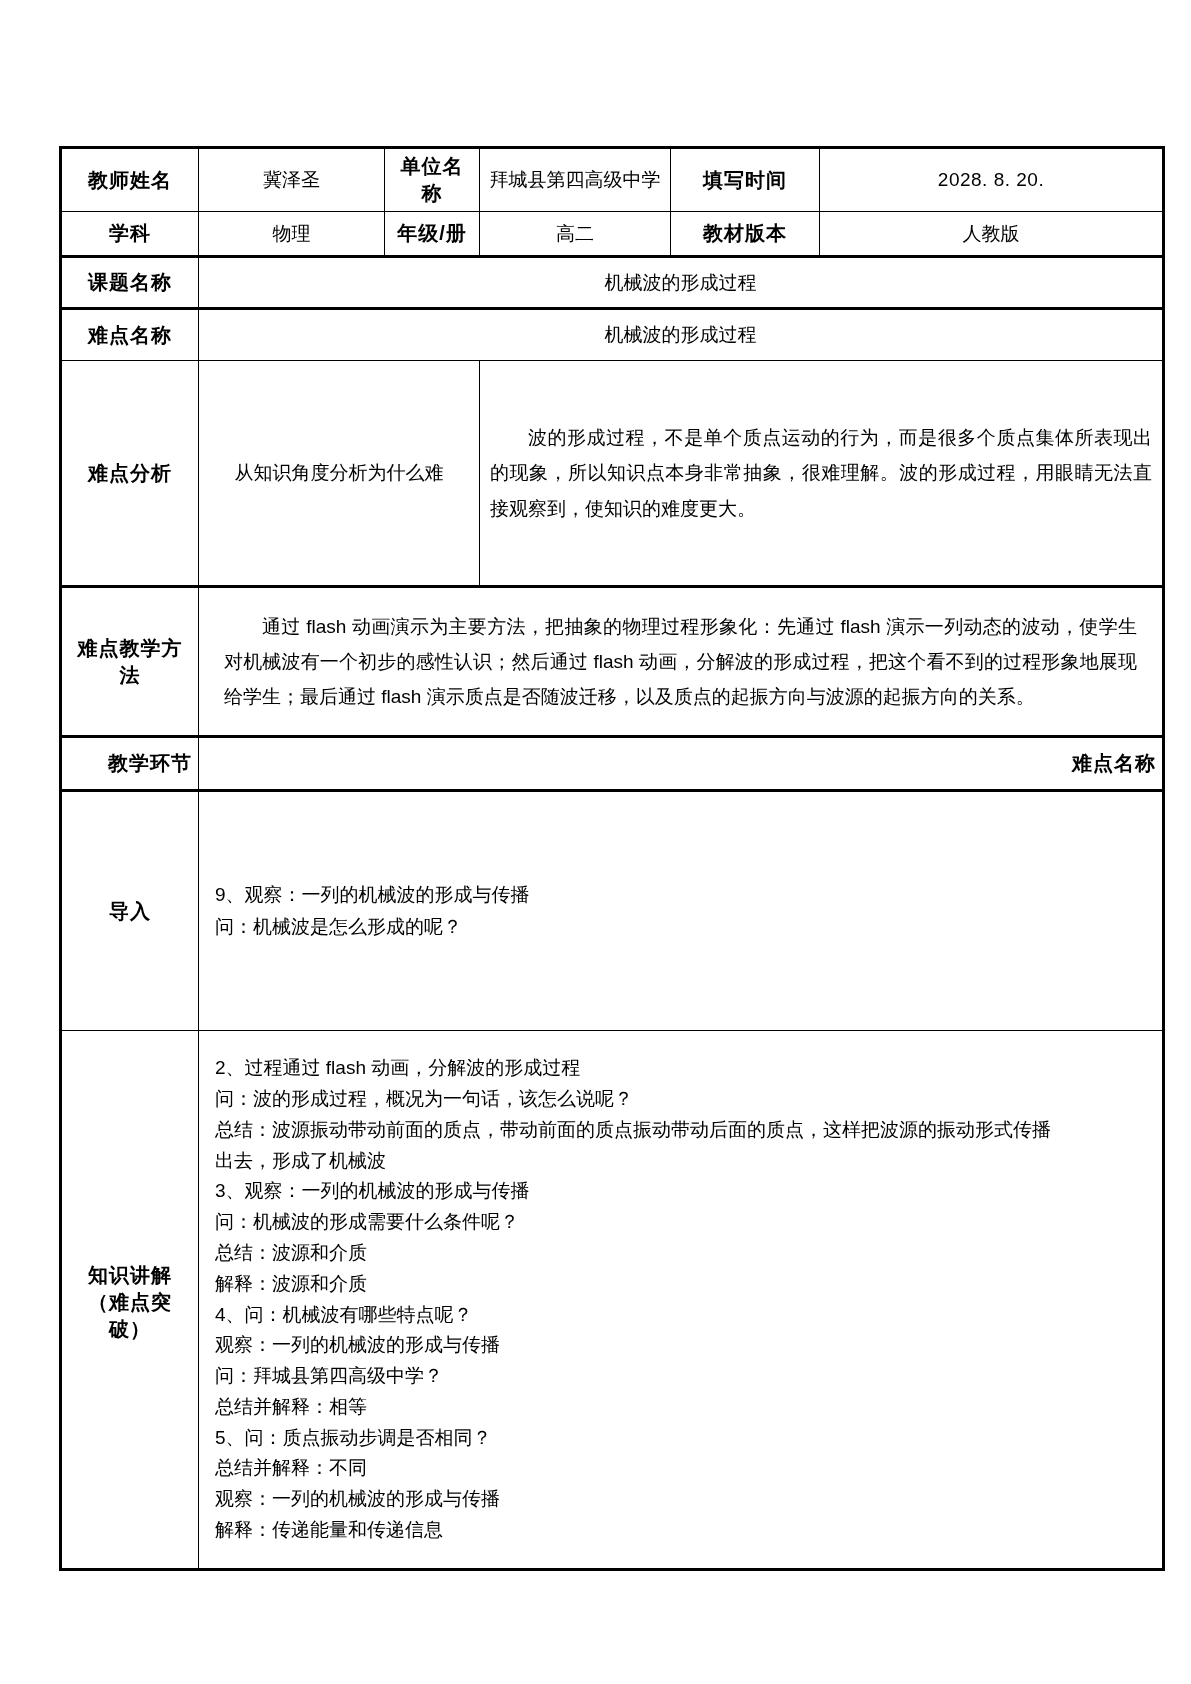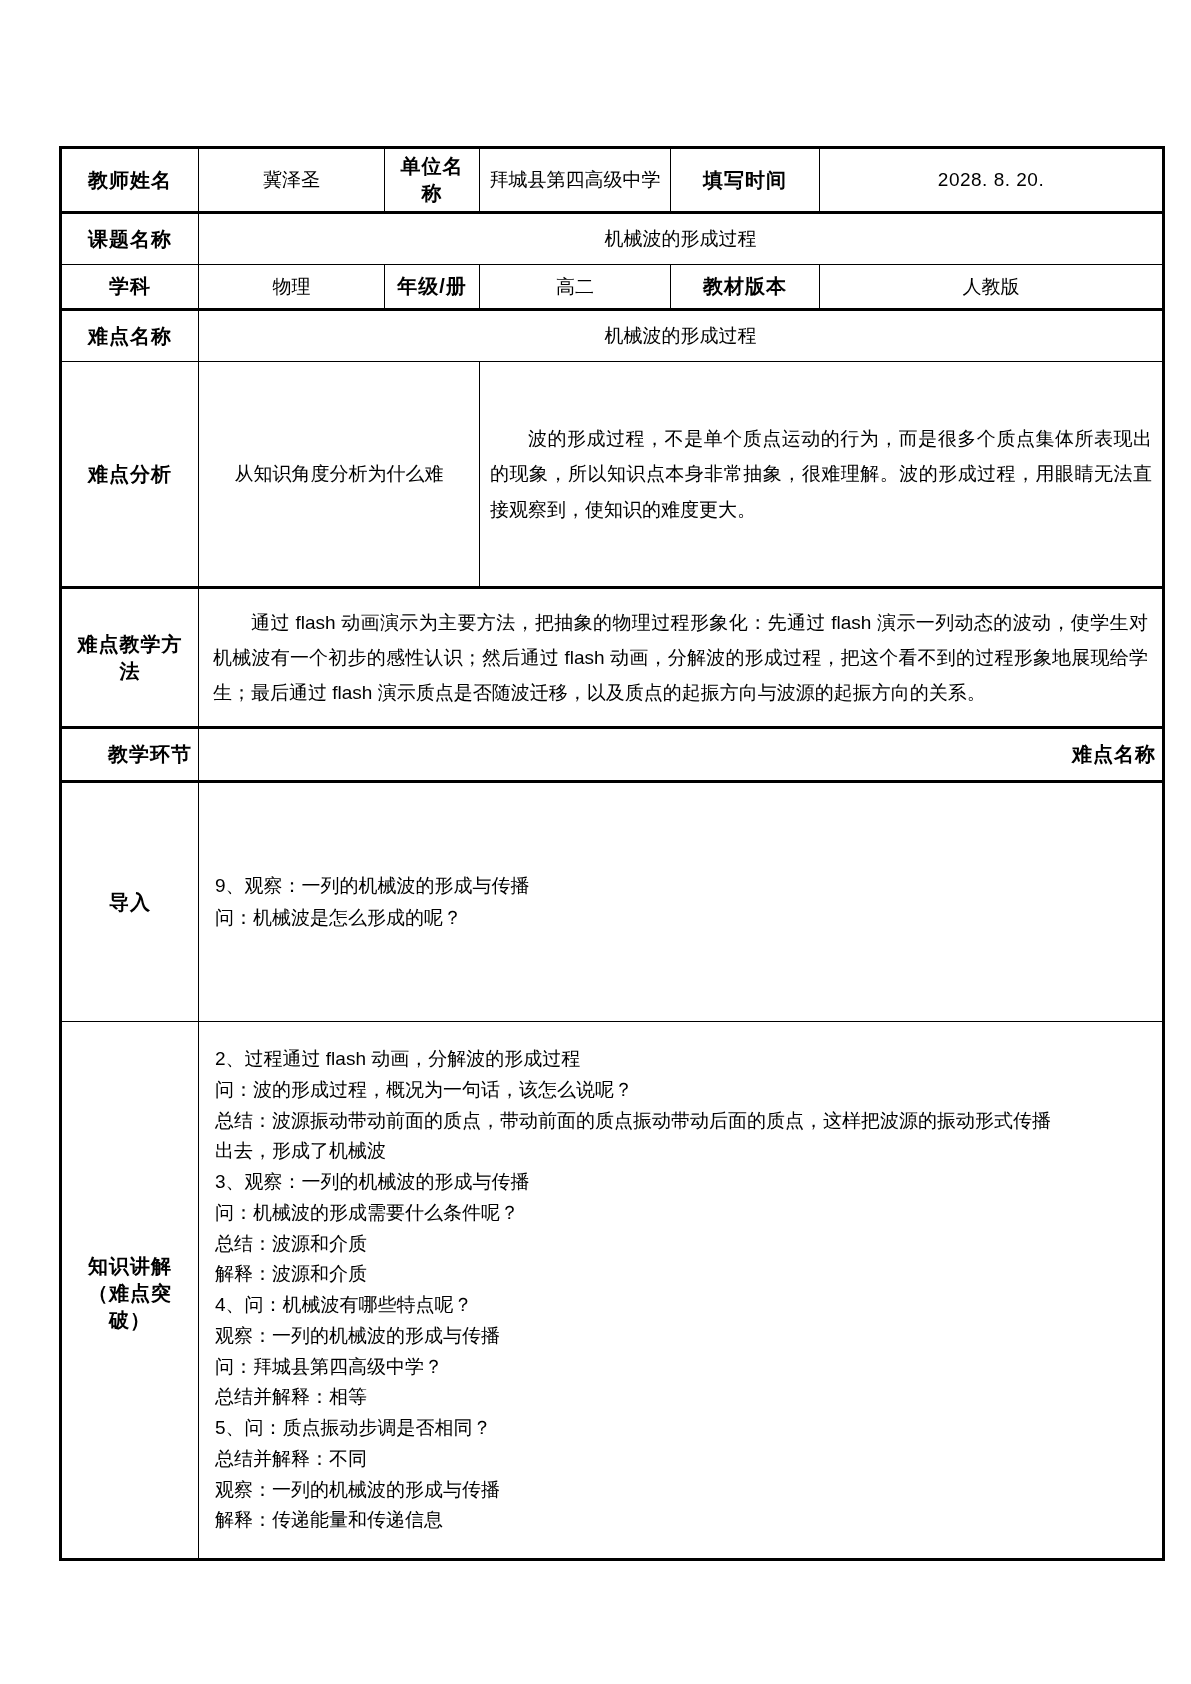--- a/index.html
+++ b/index.html
@@ -150,49 +150,49 @@
         <tr>
           <td class="hdr frame-top frame-left" style="height:60px">教师姓名</td>
           <td class="val frame-top">冀泽圣</td>
           <td class="hdr frame-top">单位名称</td>
           <td class="val-small frame-top">拜城县第四高级中学</td>
           <td class="hdr frame-top">填写时间</td>
           <td class="date frame-top frame-right">2028. 8. 20.</td>
         </tr>
 
         <tr>
-          <td class="label-cell frame-left frame-top" style="height:52px">课题名称</td>
-          <td class="center-title frame-right frame-top" colspan="5">机械波的形成过程</td>
-        </tr>
-
-        <tr>
           <td class="hdr frame-left" style="height:45px">学科</td>
           <td class="val">物理</td>
           <td class="hdr">年级/册</td>
           <td class="val">高二</td>
           <td class="hdr">教材版本</td>
           <td class="val frame-right">人教版</td>
         </tr>
 
         <tr>
+          <td class="label-cell frame-left frame-top" style="height:52px">课题名称</td>
+          <td class="center-title frame-right frame-top" colspan="5">机械波的形成过程</td>
+        </tr>
+
+        <tr>
           <td class="label-cell frame-left frame-top" style="height:52px">难点名称</td>
           <td class="center-title frame-right frame-top" colspan="5">机械波的形成过程</td>
         </tr>
 
         <tr>
           <td class="label-cell frame-left" style="height:226px">难点分析</td>
           <td class="sub-label" colspan="2" style="padding:0 14px">从知识角度分析为什么难</td>
           <td class="vtop frame-right" colspan="3" style="padding:0">
             <p class="para">波的形成过程，不是单个质点运动的行为，而是很多个质点集体所表现出的现象，所以知识点本身非常抽象，很难理解。波的形成过程，用眼睛无法直接观察到，使知识的难度更大。</p>
           </td>
         </tr>
 
         <tr>
           <td class="label-cell frame-left frame-top" style="height:140px">难点教学方法</td>
-          <td class="vmid frame-right frame-top" colspan="5" style="padding:4px">
+          <td class="vmid frame-right frame-top" colspan="5" style="padding:15px">
             <p class="para para-center-last">通过 flash 动画演示为主要方法，把抽象的物理过程形象化：先通过 flash 演示一列动态的波动，使学生对机械波有一个初步的感性认识；然后通过 flash 动画，分解波的形成过程，把这个看不到的过程形象地展现给学生；最后通过 flash 演示质点是否随波迁移，以及质点的起振方向与波源的起振方向的关系。</p>
           </td>
         </tr>
 
         <tr>
           <td class="proc-head frame-left frame-top" style="height:54px">教学环节</td>
           <td class="proc-head frame-right frame-top" colspan="5">难点名称</td>
         </tr>
 
         <tr>

